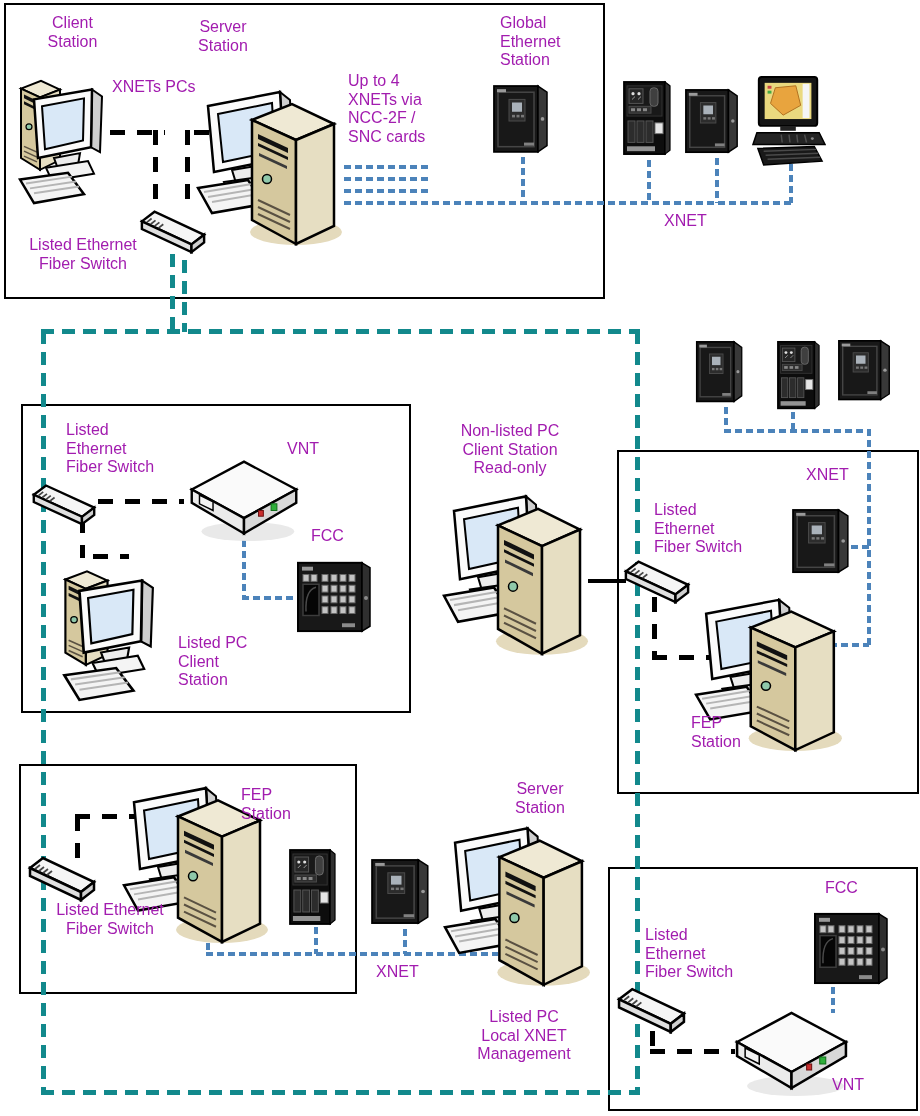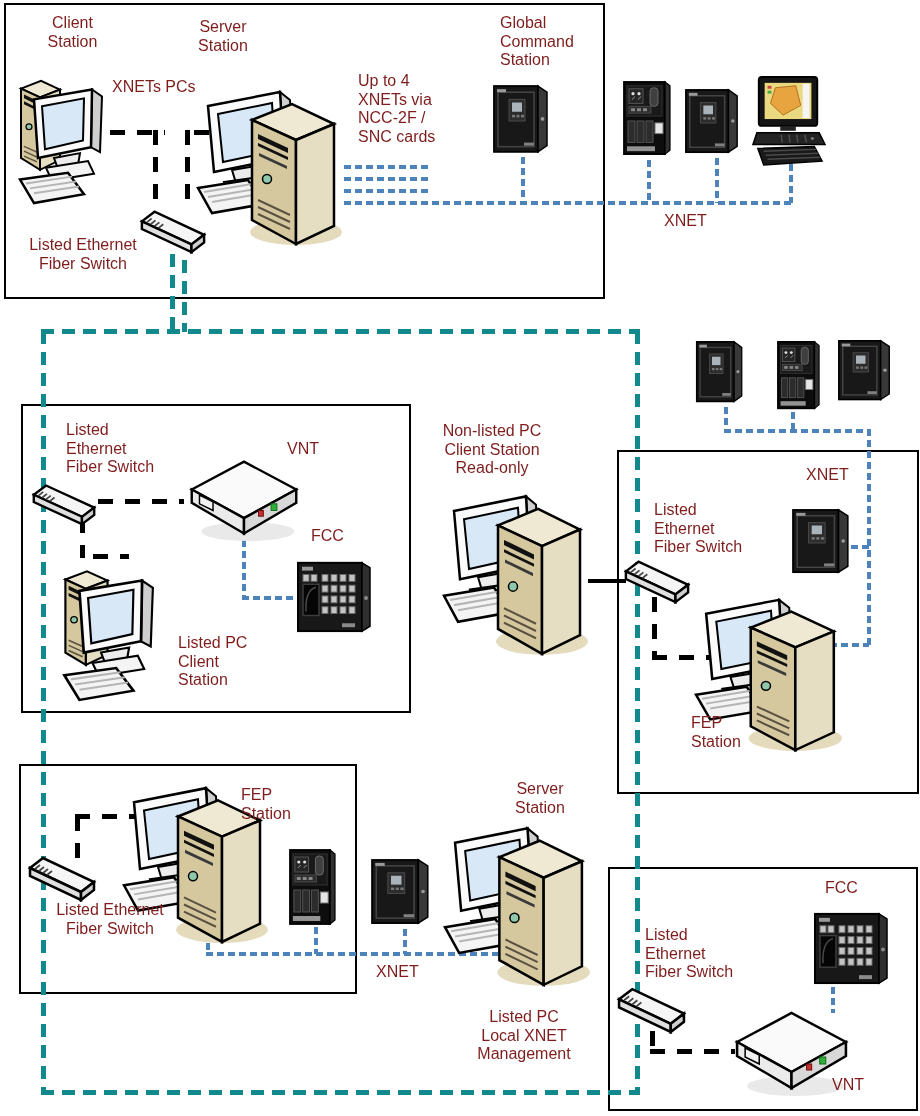--- a/index.html
+++ b/index.html
@@ -1,19 +1,19 @@
 <!DOCTYPE html>
 <html style="--teal: #12898c; --blue: #4c83ba; --wire: #000000; --beige-front: #d5c89e; --beige-side: #e6dec2; --beige-top: #efe9d4; --shadow: #e4dabc; --screen: #d9e8f7; --panel: #181818;"><head>
 <meta charset="utf-8">
 <style>
   html,body{margin:0;padding:0;background:#fff;}
   #canvas{position:relative;width:920px;height:1116px;background:#ffffff;overflow:hidden;
           font-family:"Liberation Sans",sans-serif;}
   .zone{position:absolute;border:2px solid #000;background:transparent;}
-  .label{position:absolute;font:16px/1.17 "Liberation Sans",sans-serif;color:#7f1d1d;white-space:pre-line;}
+  .label{position:absolute;font:16px/1.17 "Liberation Sans",sans-serif;color:#a21caf;white-space:pre-line;}
   .c{text-align:center;}
   .hl,.vl{position:absolute;}
   .teal.hl{height:5px;background:repeating-linear-gradient(to right,var(--teal) 0 13px,transparent 13px 21px);}
   .teal.vl{width:5px;background:repeating-linear-gradient(to bottom,var(--teal) 0 13px,transparent 13px 21px);}
   .blue.hl{height:4px;background:repeating-linear-gradient(to right,var(--blue) 0 7px,transparent 7px 11px);}
   .blue.vl{width:4px;background:repeating-linear-gradient(to bottom,var(--blue) 0 7px,transparent 7px 11px);}
   .blk.hl{height:5px;background:repeating-linear-gradient(to right,var(--wire) 0 15px,transparent 15px 27px);}
   .blk.vl{width:5px;background:repeating-linear-gradient(to bottom,var(--wire) 0 15px,transparent 15px 27px);}
   .solid{position:absolute;background:var(--wire);}
   svg.dev{position:absolute;overflow:visible;}
@@ -279,37 +279,37 @@
       <use href="#vnt"></use>
     </svg>
 
   <div class="label c" style="left:30px;top:14px;width:85px">Client
 Station</div>
   <div class="label c" style="left:188px;top:18px;width:70px">Server
 Station</div>
   <div class="label" style="left:112px;top:78px;width:95px">XNETs PCs</div>
   <div class="label c" style="left:8px;top:236px;width:150px">Listed Ethernet
 Fiber Switch</div>
-  <div class="label" style="left:358px;top:72px;width:100px">Up to 4
+  <div class="label" style="left:348px;top:72px;width:100px">Up to 4
 XNETs via
 NCC-2F /
 SNC cards</div>
   <div class="label" style="left:500px;top:14px;width:95px">Global
-Command
+Ethernet
 Station</div>
   <div class="label" style="left:664px;top:212px;width:60px">XNET</div>
   <div class="label" style="left:66px;top:421px;width:105px">Listed
 Ethernet
 Fiber Switch</div>
   <div class="label" style="left:287px;top:440px;width:45px">VNT</div>
   <div class="label" style="left:311px;top:527px;width:45px">FCC</div>
   <div class="label" style="left:178px;top:634px;width:90px">Listed PC
 Client
 Station</div>
-  <div class="label c" style="left:422px;top:422px;width:140px">Non-listed PC
+  <div class="label c" style="left:440px;top:422px;width:140px">Non-listed PC
 Client Station
 Read-only</div>
   <div class="label" style="left:806px;top:466px;width:55px">XNET</div>
   <div class="label" style="left:654px;top:501px;width:105px">Listed
 Ethernet
 Fiber Switch</div>
   <div class="label" style="left:691px;top:714px;width:65px">FEP
 Station</div>
   <div class="label" style="left:241px;top:786px;width:65px">FEP
 Station</div>

